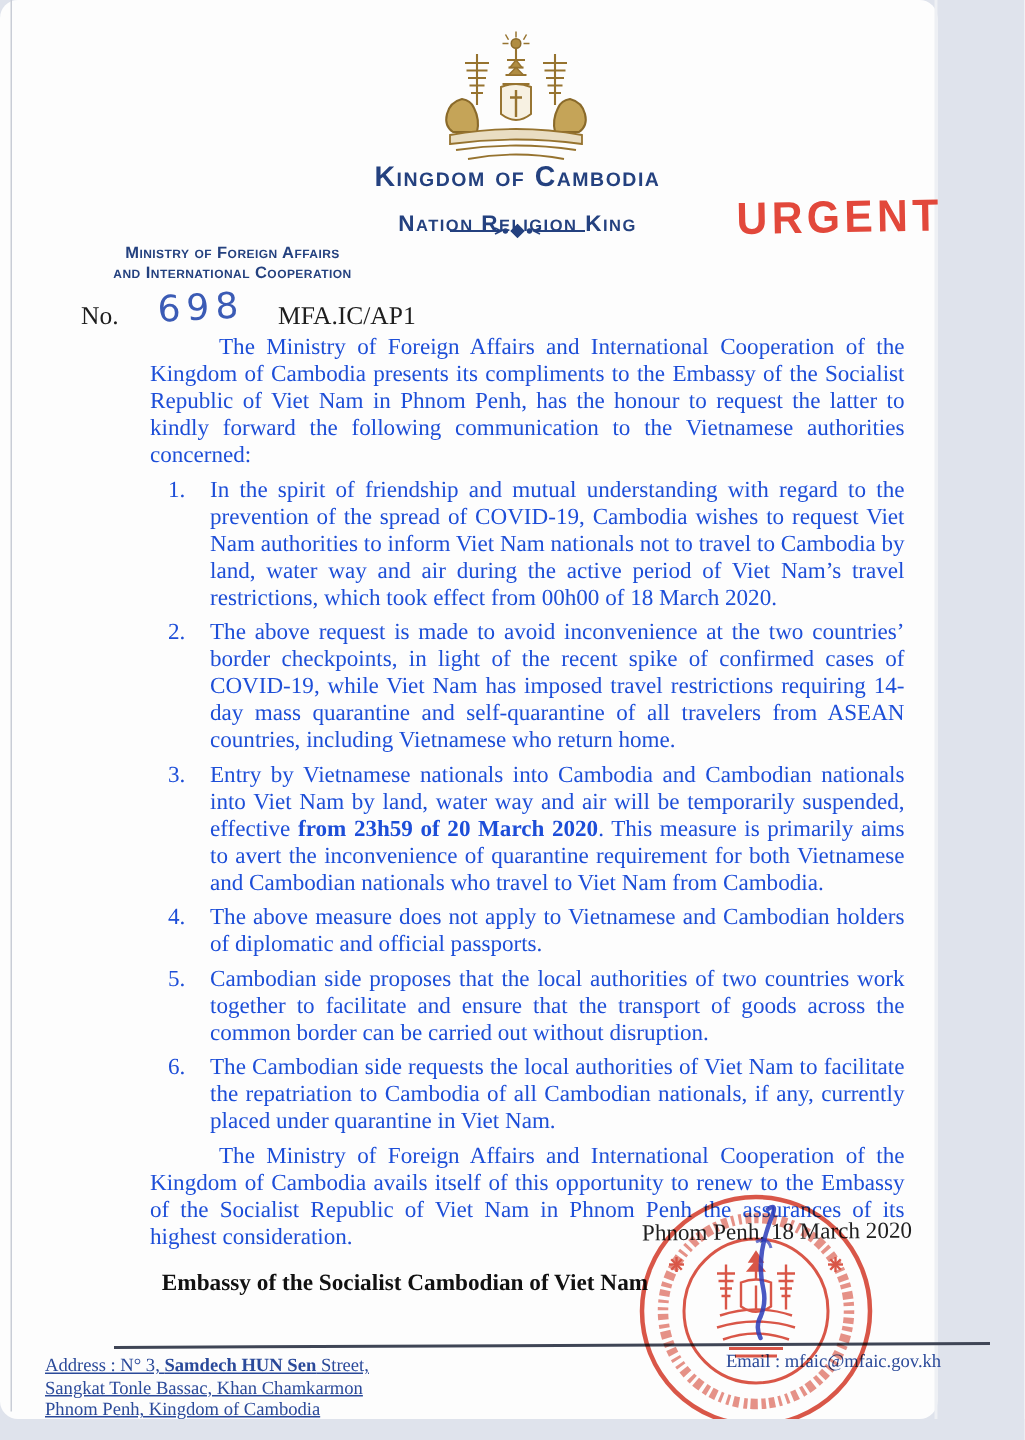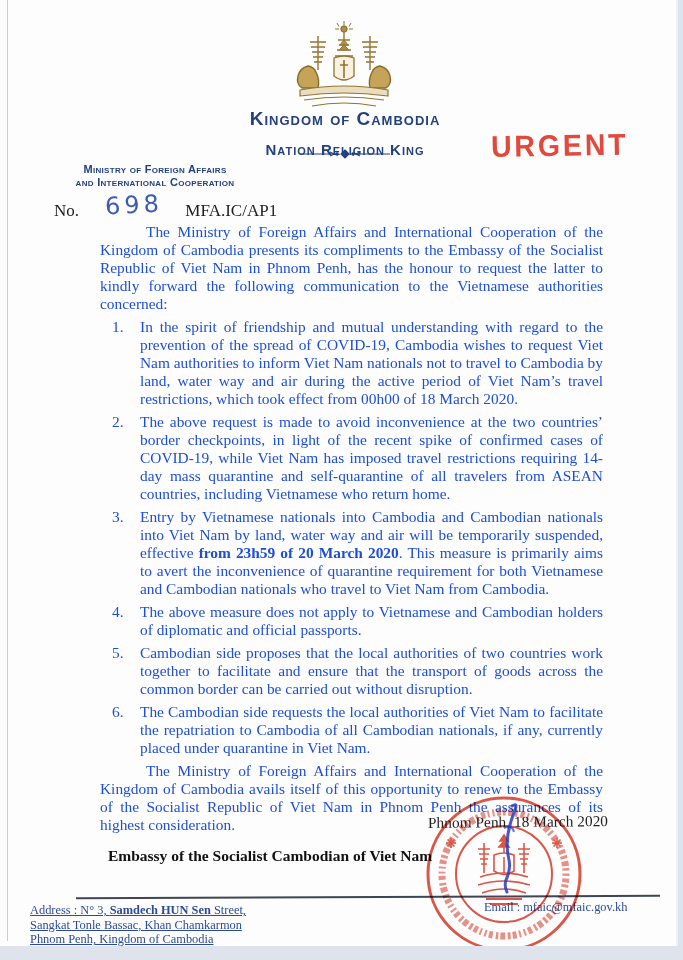--- a/index.html
+++ b/index.html
@@ -2,22 +2,23 @@
 <html style="--accent_blue: #24417f; --urgent_red: #e0392b; --stamp_red: #d6402e; --footer_blue: #2b4a9a; --arms_gold: #9d7b35;"><head>
 <meta charset="utf-8">
 <style>
   html,body{margin:0;padding:0;}
   body{
     width:683px;height:960px;overflow:hidden;position:relative;
     background:#dfe3ec;
     font-family:"Liberation Serif", serif;
   }
   .page{
-    position:absolute;left:0;top:0;width:678px;height:946px;
+    position:absolute;left:0;top:0;width:625px;height:946px;
     background:#fdfdfd;
+    border-radius:12px;
   }
   .edge-left{position:absolute;left:7px;top:0;width:1px;height:941px;background:#c9cdd6;}
   .edge-right{position:absolute;right:0;top:0;width:2px;height:946px;background:#eef0f4;}
 
   
   .arms{position:absolute;left:288px;top:20px;width:112px;height:92px;}
   .kingdom-title{
     position:absolute;left:192px;top:108px;width:306px;text-align:center;
     font-family:"Liberation Sans",sans-serif;font-variant:small-caps;font-weight:bold;
     font-size:19px;letter-spacing:1px;color:var(--accent_blue);

